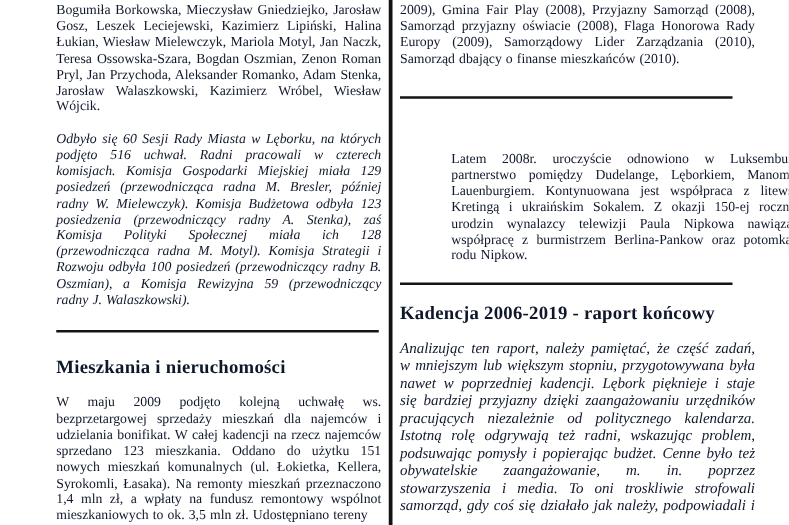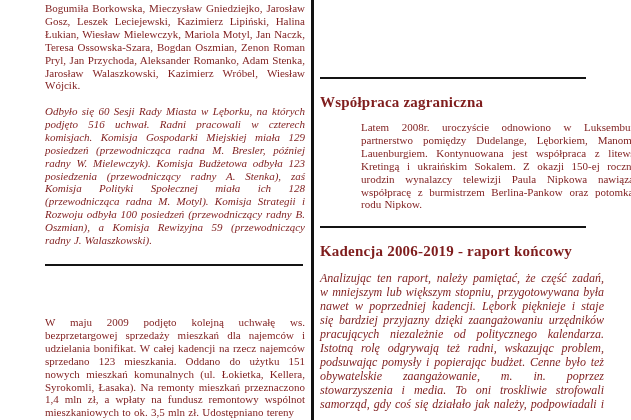--- a/index.html
+++ b/index.html
@@ -7,21 +7,21 @@
     padding: 0;
     background: #e8e8e8;
   }
   .page {
     position: relative;
     width: 631px;
     height: 420px;
     background: #ffffff;
     overflow: hidden;
     font-family: "Liberation Serif", serif;
-    color: #7f1d1d;
+    color: #0f172a;
   }
   .column { position: absolute; top: 0; height: 420px; }
   .col-left  { left: 45px;  width: 260px; }
   .col-right { left: 320px; width: 284px; }
 
   .v-divider {
     position: absolute;
     left: 311px;
     top: 0;
     width: 3px;
@@ -83,27 +83,28 @@
 </style>
 </head>
 <body>
 
 <div class="page">
 
   <div class="column col-left">
     <p class="body-par l-par-1">Bogumiła Borkowska, Mieczysław Gniedziejko, Jarosław Gosz, Leszek Leciejewski, Kazimierz Lipiński, Halina Łukian, Wiesław Mielewczyk, Mariola Motyl, Jan Naczk, Teresa Ossowska-Szara, Bogdan Oszmian, Zenon Roman Pryl, Jan Przychoda, Aleksander Romanko, Adam Stenka, Jarosław Walaszkowski, Kazimierz Wróbel, Wiesław Wójcik.</p>
     <p class="body-par l-par-2">Odbyło się 60 Sesji Rady Miasta w Lęborku, na których podjęto 516 uchwał. Radni pracowali w czterech komisjach. Komisja Gospodarki Miejskiej miała 129 posiedzeń (przewodnicząca radna M. Bresler, później radny W. Mielewczyk). Komisja Budżetowa odbyła 123 posiedzenia (przewodniczący radny A. Stenka), zaś Komisja Polityki Społecznej miała ich 128 (przewodnicząca radna M. Motyl). Komisja Strategii i Rozwoju odbyła 100 posiedzeń (przewodniczący radny B. Oszmian), a Komisja Rewizyjna 59 (przewodniczący radny J. Walaszkowski).</p>
     <hr class="h-rule l-rule">
+    <h2 class="section-heading l-head">Mieszkania i nieruchomości</h2>
     <p class="body-par l-par-3">W maju 2009 podjęto kolejną uchwałę ws. bezprzetargowej sprzedaży mieszkań dla najemców i udzielania bonifikat. W całej kadencji na rzecz najemców sprzedano 123 mieszkania. Oddano do użytku 151 nowych mieszkań komunalnych (ul. Łokietka, Kellera, Syrokomli, Łasaka). Na remonty mieszkań przeznaczono 1,4 mln zł, a wpłaty na fundusz remontowy wspólnot mieszkaniowych to ok. 3,5 mln zł. Udostępniano tereny</p>
   </div>
 
   <div class="v-divider"></div>
 
   <div class="column col-right">
+    <p class="body-par r-par-1">2009), Gmina Fair Play (2008), Przyjazny Samorząd (2008), Samorząd przyjazny oświacie (2008), Flaga Honorowa Rady Europy (2009), Samorządowy Lider Zarządzania (2010), Samorząd dbający o finanse mieszkańców (2010).</p>
     <hr class="h-rule r-rule-1">
-    <h2 class="section-heading r-head-1">Współpraca zagraniczna</h2>
     <p class="body-par r-par-2">Latem 2008r. uroczyście odnowiono w Luksemburgu partnerstwo pomiędzy Dudelange, Lęborkiem, Manom i Lauenburgiem. Kontynuowana jest współpraca z litewską Kretingą i ukraińskim Sokalem. Z okazji 150-ej rocznicy urodzin wynalazcy telewizji Paula Nipkowa nawiązano współpracę z burmistrzem Berlina-Pankow oraz potomkami rodu Nipkow.</p>
     <hr class="h-rule r-rule-2">
     <h2 class="section-heading r-head-2">Kadencja 2006-2019 - raport końcowy</h2>
     <p class="body-par italic-par r-par-3">Analizując ten raport, należy pamiętać, że część zadań, w mniejszym lub większym stopniu, przygotowywana była nawet w poprzedniej kadencji. Lębork pięknieje i staje się bardziej przyjazny dzięki zaangażowaniu urzędników pracujących niezależnie od politycznego kalendarza. Istotną rolę odgrywają też radni, wskazując problem, podsuwając pomysły i popierając budżet. Cenne było też obywatelskie zaangażowanie, m. in. poprzez stowarzyszenia i media. To oni troskliwie strofowali samorząd, gdy coś się działało jak należy, podpowiadali i</p>
   </div>
 
 </div>
 
 </body></html>

